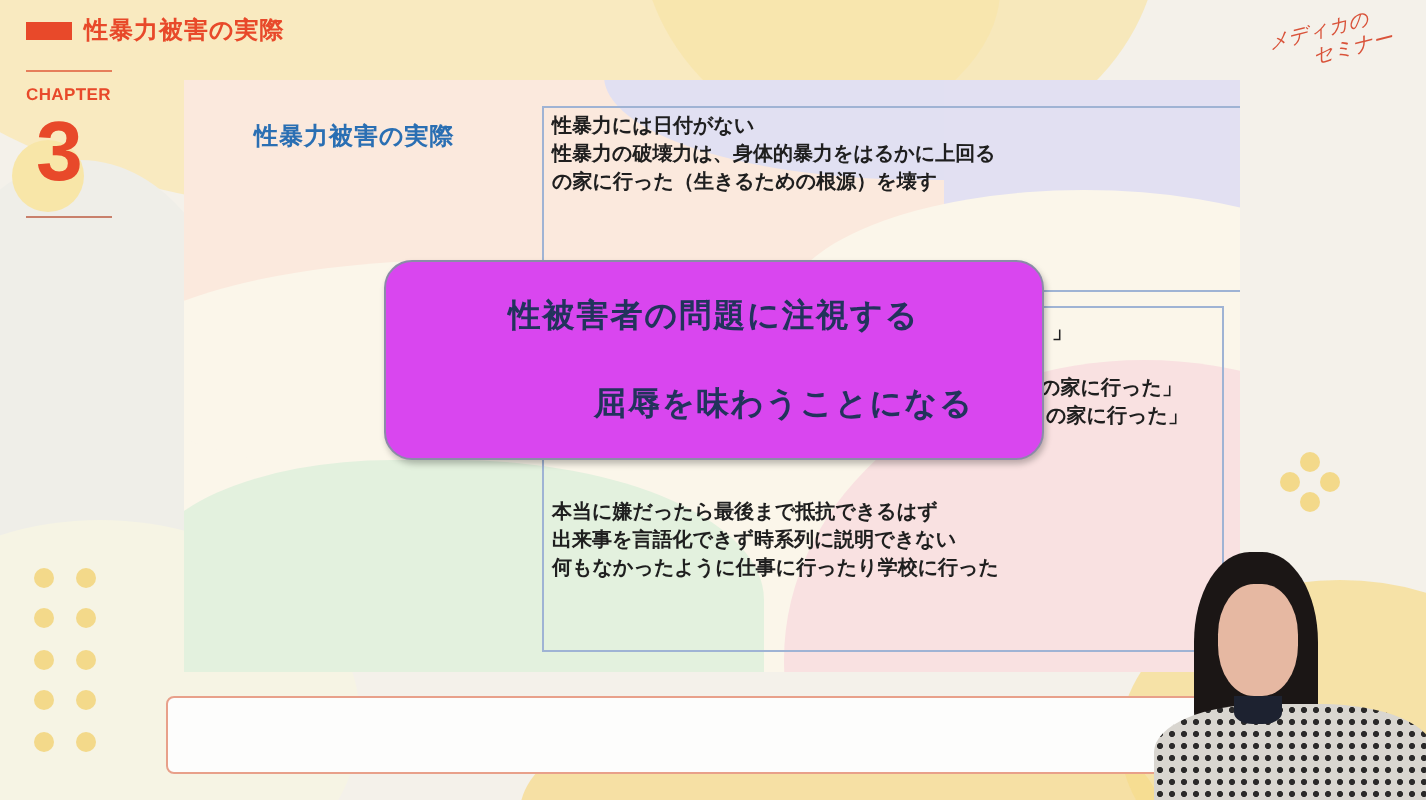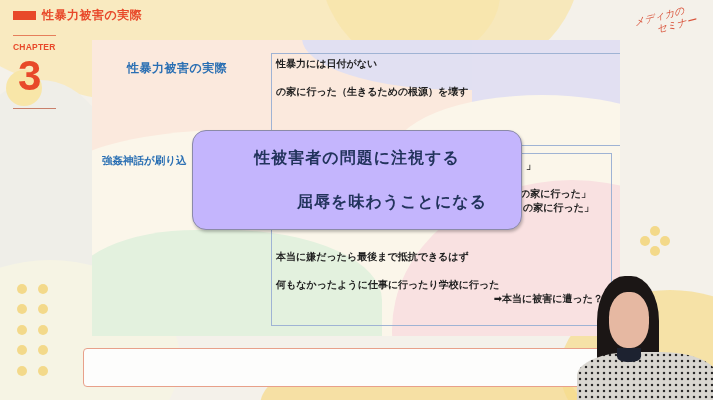--- a/index.html
+++ b/index.html
@@ -49,21 +49,21 @@
 
     .box { position: absolute; border: 1px solid #9fb3d4; background: transparent; }
     .box-1 { left: 179px; top: 13px; width: 364px; height: 93px; }
     .box-2 { left: 179px; top: 113px; width: 341px; height: 173px; }
     .box-line { position: absolute; left: 4px; font-size: 10px; font-weight: bold; color: #1f1f1f; line-height: 14px; white-space: nowrap; }
     .indent { padding-left: 20px; }
     .box-2 .right-align { left: auto; right: 8px; }
     .frag { position: absolute; font-size: 10px; font-weight: bold; color: #1f1f1f; white-space: nowrap; }
 
     
-    .callout { position: absolute; left: 192px; top: 130px; width: 330px; height: 100px; background: #c4b5fd; border: 1px solid #8b8aa8; border-radius: 14px; box-shadow: 1px 2px 3px rgba(0,0,0,.25); }
+    .callout { position: absolute; left: 192px; top: 130px; width: 330px; height: 100px; background: #d946ef; border: 1px solid #8b8aa8; border-radius: 14px; box-shadow: 1px 2px 3px rgba(0,0,0,.25); }
     .callout-line { position: absolute; left: 0; width: 100%; text-align: center; font-size: 16px; font-weight: bold; color: #22335c; letter-spacing: 1px; }
     .callout-line.l1 { top: 17px; }
     .callout-line.l2 { top: 61px; margin-left: 35px; }
 
     
     .caption-box { position: absolute; left: 83px; top: 348px; width: 540px; height: 39px; background: #fdfdfc; border: 1.5px solid #e8a08a; border-radius: 4px; }
 
     
     .presenter { position: absolute; left: 575px; top: 268px; width: 138px; height: 132px; overflow: hidden; }
     .p-hair { position: absolute; left: 22px; top: 8px; width: 62px; height: 100px; background: #1b1615; border-radius: 45% 45% 20% 20%; }
@@ -120,35 +120,35 @@
   <div class="s-peach"></div>
   <div class="s-lav"></div>
   <div class="s-lav2"></div>
   <div class="s-cream-lav"></div>
   <div class="s-cream-wave"></div>
   <div class="s-pink"></div>
   <div class="s-green"></div>
 
   <div class="slide-heading-1">性暴力被害の実際</div>
   <div class="slide-heading-2">
-    <div>強姦神話が刷り込</div>
   </div>
 
   <div class="box box-1">
     <div class="box-line" style="top:3px">性暴力には日付がない</div>
+    <div class="box-line" style="top:17px">性暴力の破壊力は、身体的暴力をはるかに上回る</div>
     <div class="box-line" style="top:31px">の家に行った（生きるための根源）を壊す</div>
   </div>
 
   <div class="box box-2">
     <div class="frag" style="left:254px;top:5px">」</div>
     <div class="frag" style="left:248px;top:33px">の家に行った」</div>
     <div class="frag" style="left:251px;top:47px">の家に行った」</div>
     <div class="box-line" style="top:96px">本当に嫌だったら最後まで抵抗できるはず</div>
+    <div class="box-line" style="top:110px">出来事を言語化できず時系列に説明できない</div>
     <div class="box-line" style="top:124px">何もなかったように仕事に行ったり学校に行った</div>
-    <div class="box-line right-align" style="top:138px">➡本当に被害に遭った？</div>
   </div>
 </div>
 
 <div class="callout">
   <div class="callout-line l1">性被害者の問題に注視する</div>
   <div class="callout-line l2">屈辱を味わうことになる</div>
 </div>
 
 <div class="caption-box"></div>
 

